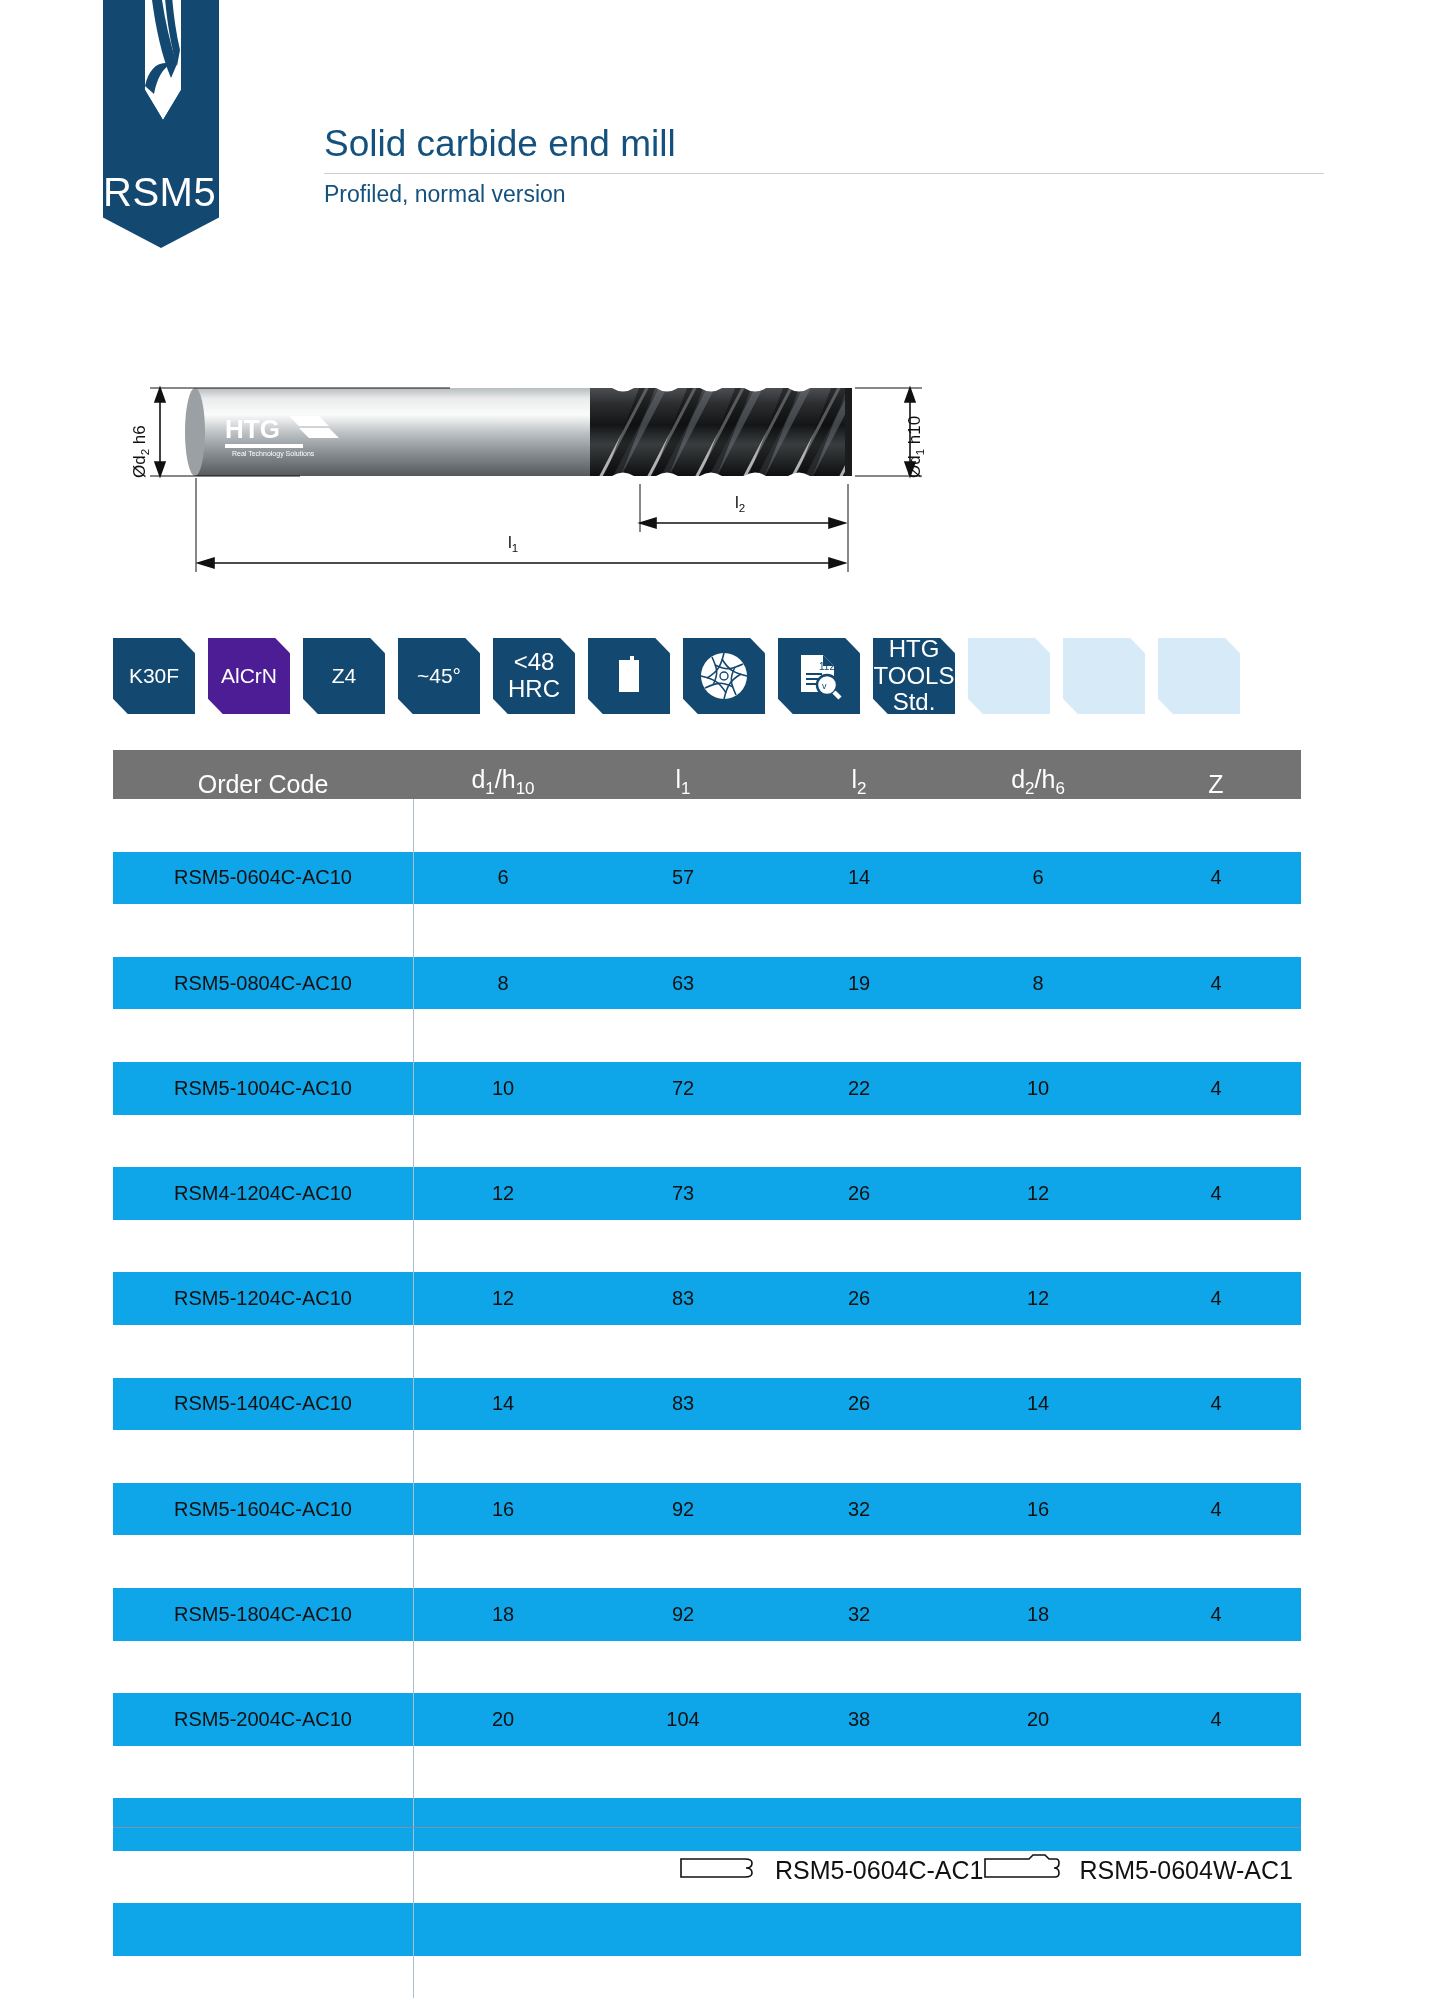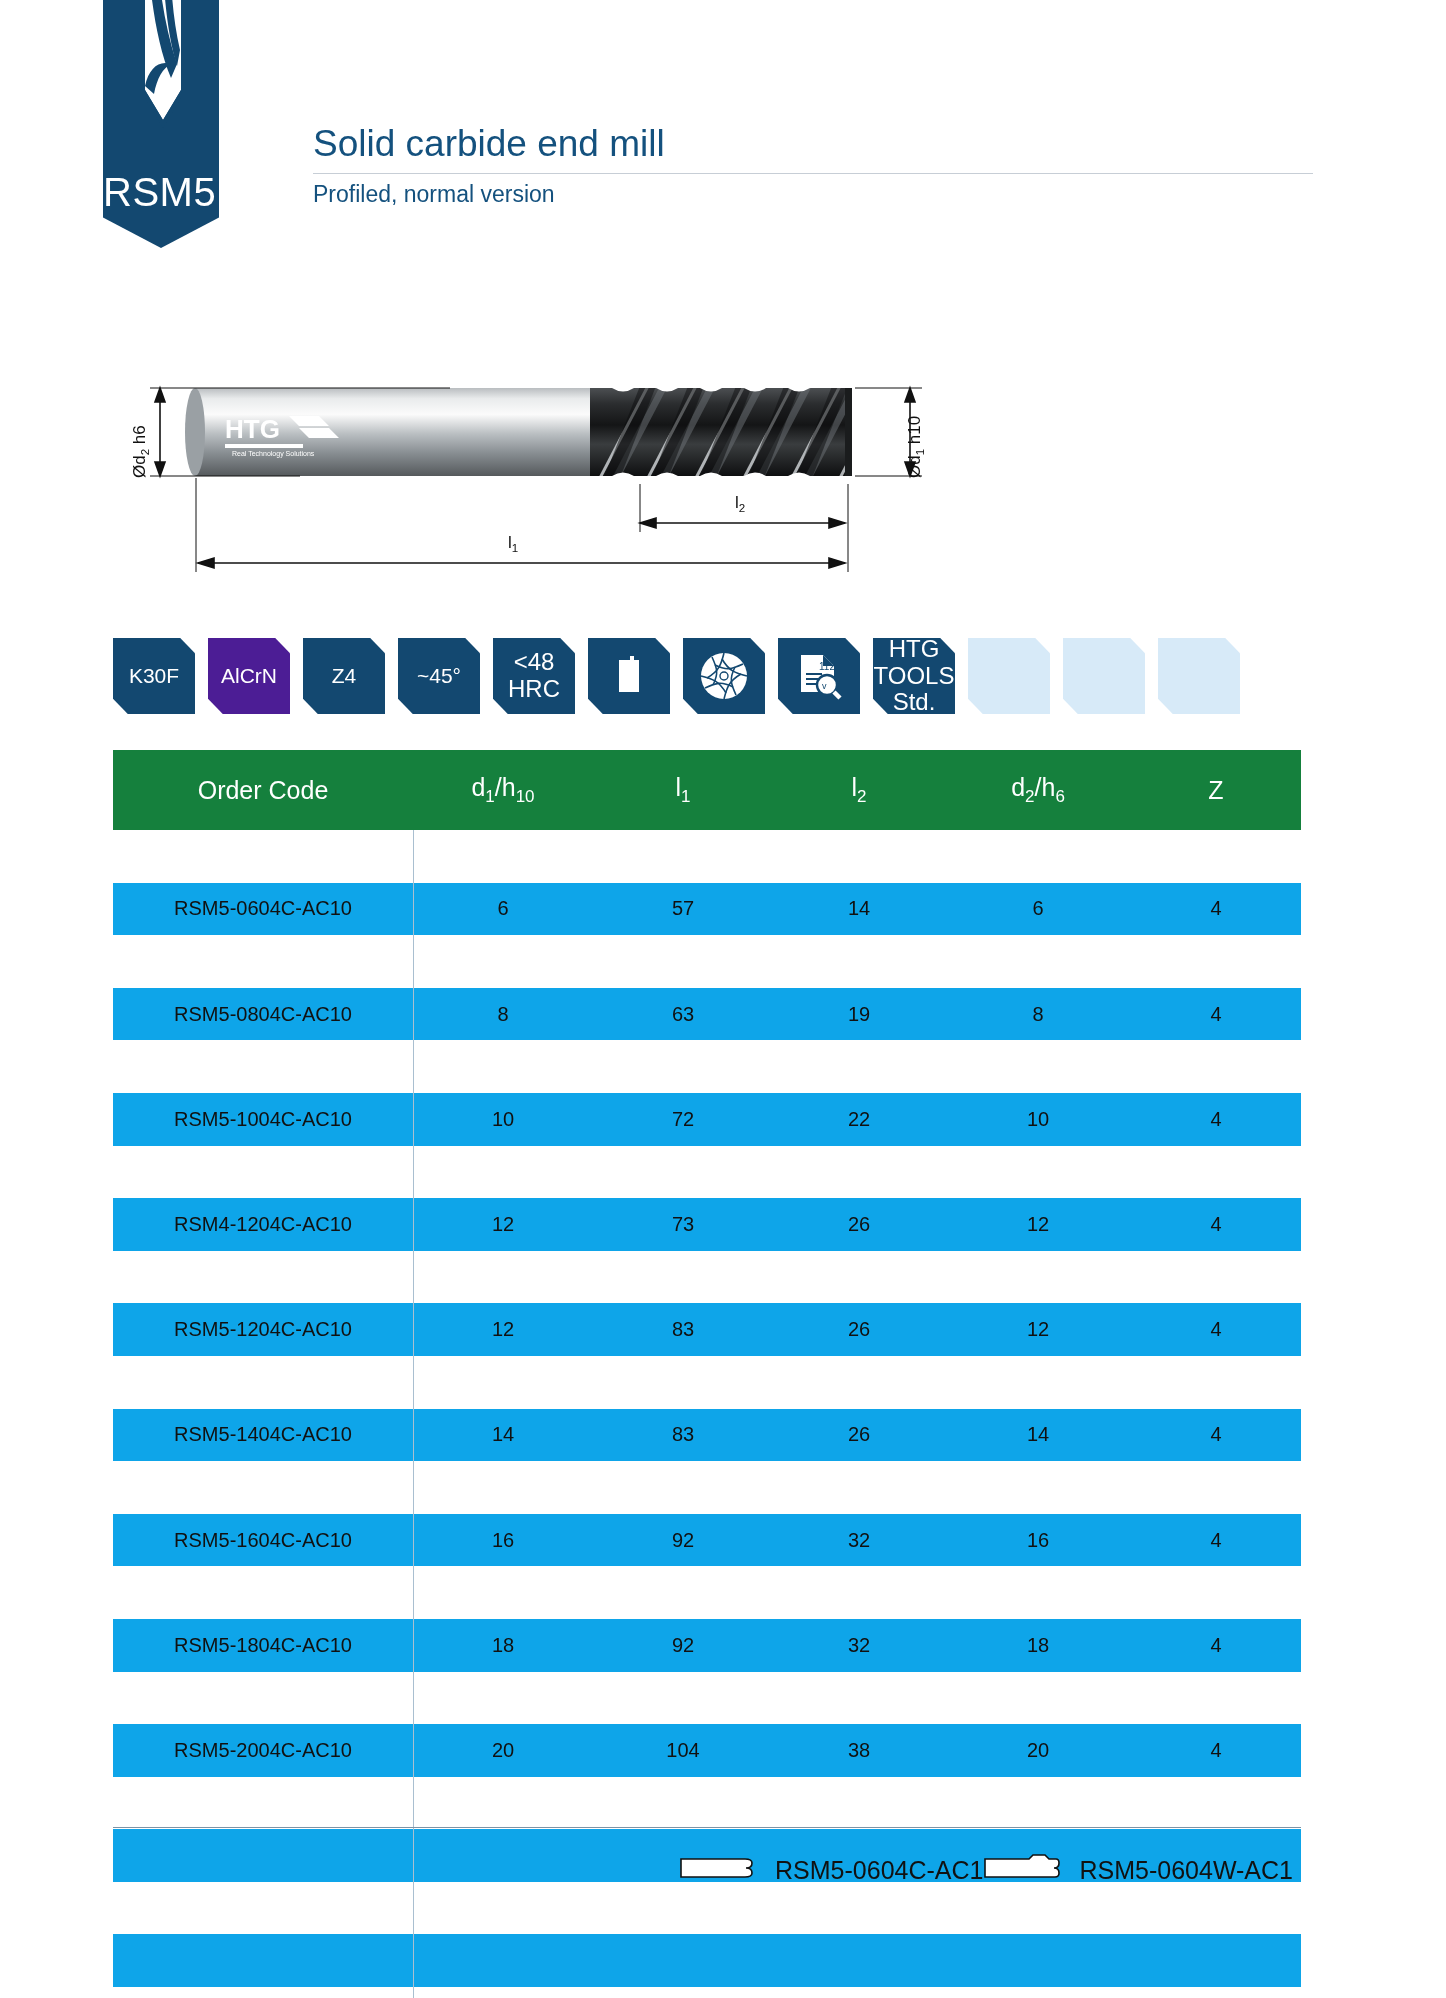--- a/index.html
+++ b/index.html
@@ -6,21 +6,21 @@
   body{width:1446px;height:1998px;font-family:"Liberation Sans",sans-serif;color:#0d3c61;position:relative;overflow:hidden;}
 
   
   .header{position:absolute;left:0;top:0;width:1446px;height:250px;}
   .badge{position:absolute;left:103px;top:-6px;width:116px;height:254px;
          background:#134870;
          clip-path:polygon(0 0,100% 0,100% 88%,50% 100%,0 88%);}
   .badge-art{position:absolute;left:16px;top:0;width:88px;height:160px;}
   .badge-label{position:absolute;left:0;top:176px;width:116px;text-align:left;
                color:#ffffff;font-size:40px;letter-spacing:.5px;}
-  .title-wrap{position:absolute;left:313px;top:125px;width:1010px;}
+  .title-wrap{position:absolute;left:324px;top:125px;width:1010px;}
   .title{font-size:37px;color:#14517e;font-weight:400;line-height:1;}
   .title-rule{margin:11px 0 9px 0;height:1px;background:#c7ced6;width:1000px;}
   .subtitle{font-size:23px;color:#14517e;line-height:1;}
 
   
   .drawing{position:absolute;left:0;top:360px;width:1446px;height:230px;}
   .dim-label{position:absolute;font-size:17px;color:#111;white-space:nowrap;}
   .rot{transform:rotate(-90deg);transform-origin:left top;}
   sub{font-size:.68em;}
 
@@ -30,21 +30,21 @@
         display:flex;align-items:center;justify-content:center;text-align:center;
         font-size:21px;line-height:1.12;
         clip-path:polygon(0 0,82% 0,100% 20%,100% 100%,18% 100%,0 80%);}
   .chip.gray{background:#4c1d95;}
   .chip.empty{background:#d7eaf8;}
   .chip.small{font-size:24px;}
   .chip svg{display:block;}
 
   
   .table{position:absolute;left:113px;top:750px;width:1188px;}
-  .thead{height:80px;background:#15803d;display:flex;align-items:center;color:#fff;}
+  .thead{height:49px;background:#737373;display:flex;align-items:flex-end;color:#fff;}
   .thead .cell{font-size:25px;text-align:center;}
   .row{height:52.6px;display:flex;align-items:center;position:relative;}
   .row.alt{background:#0ea5e9;}
   .row .cell{font-size:20px;color:#111;text-align:center;}
   .c0{width:300px;}
   .c1{width:180px;}
   .c2{width:180px;}
   .c3{width:172px;}
   .c4{width:186px;}
   .c5{width:170px;}

